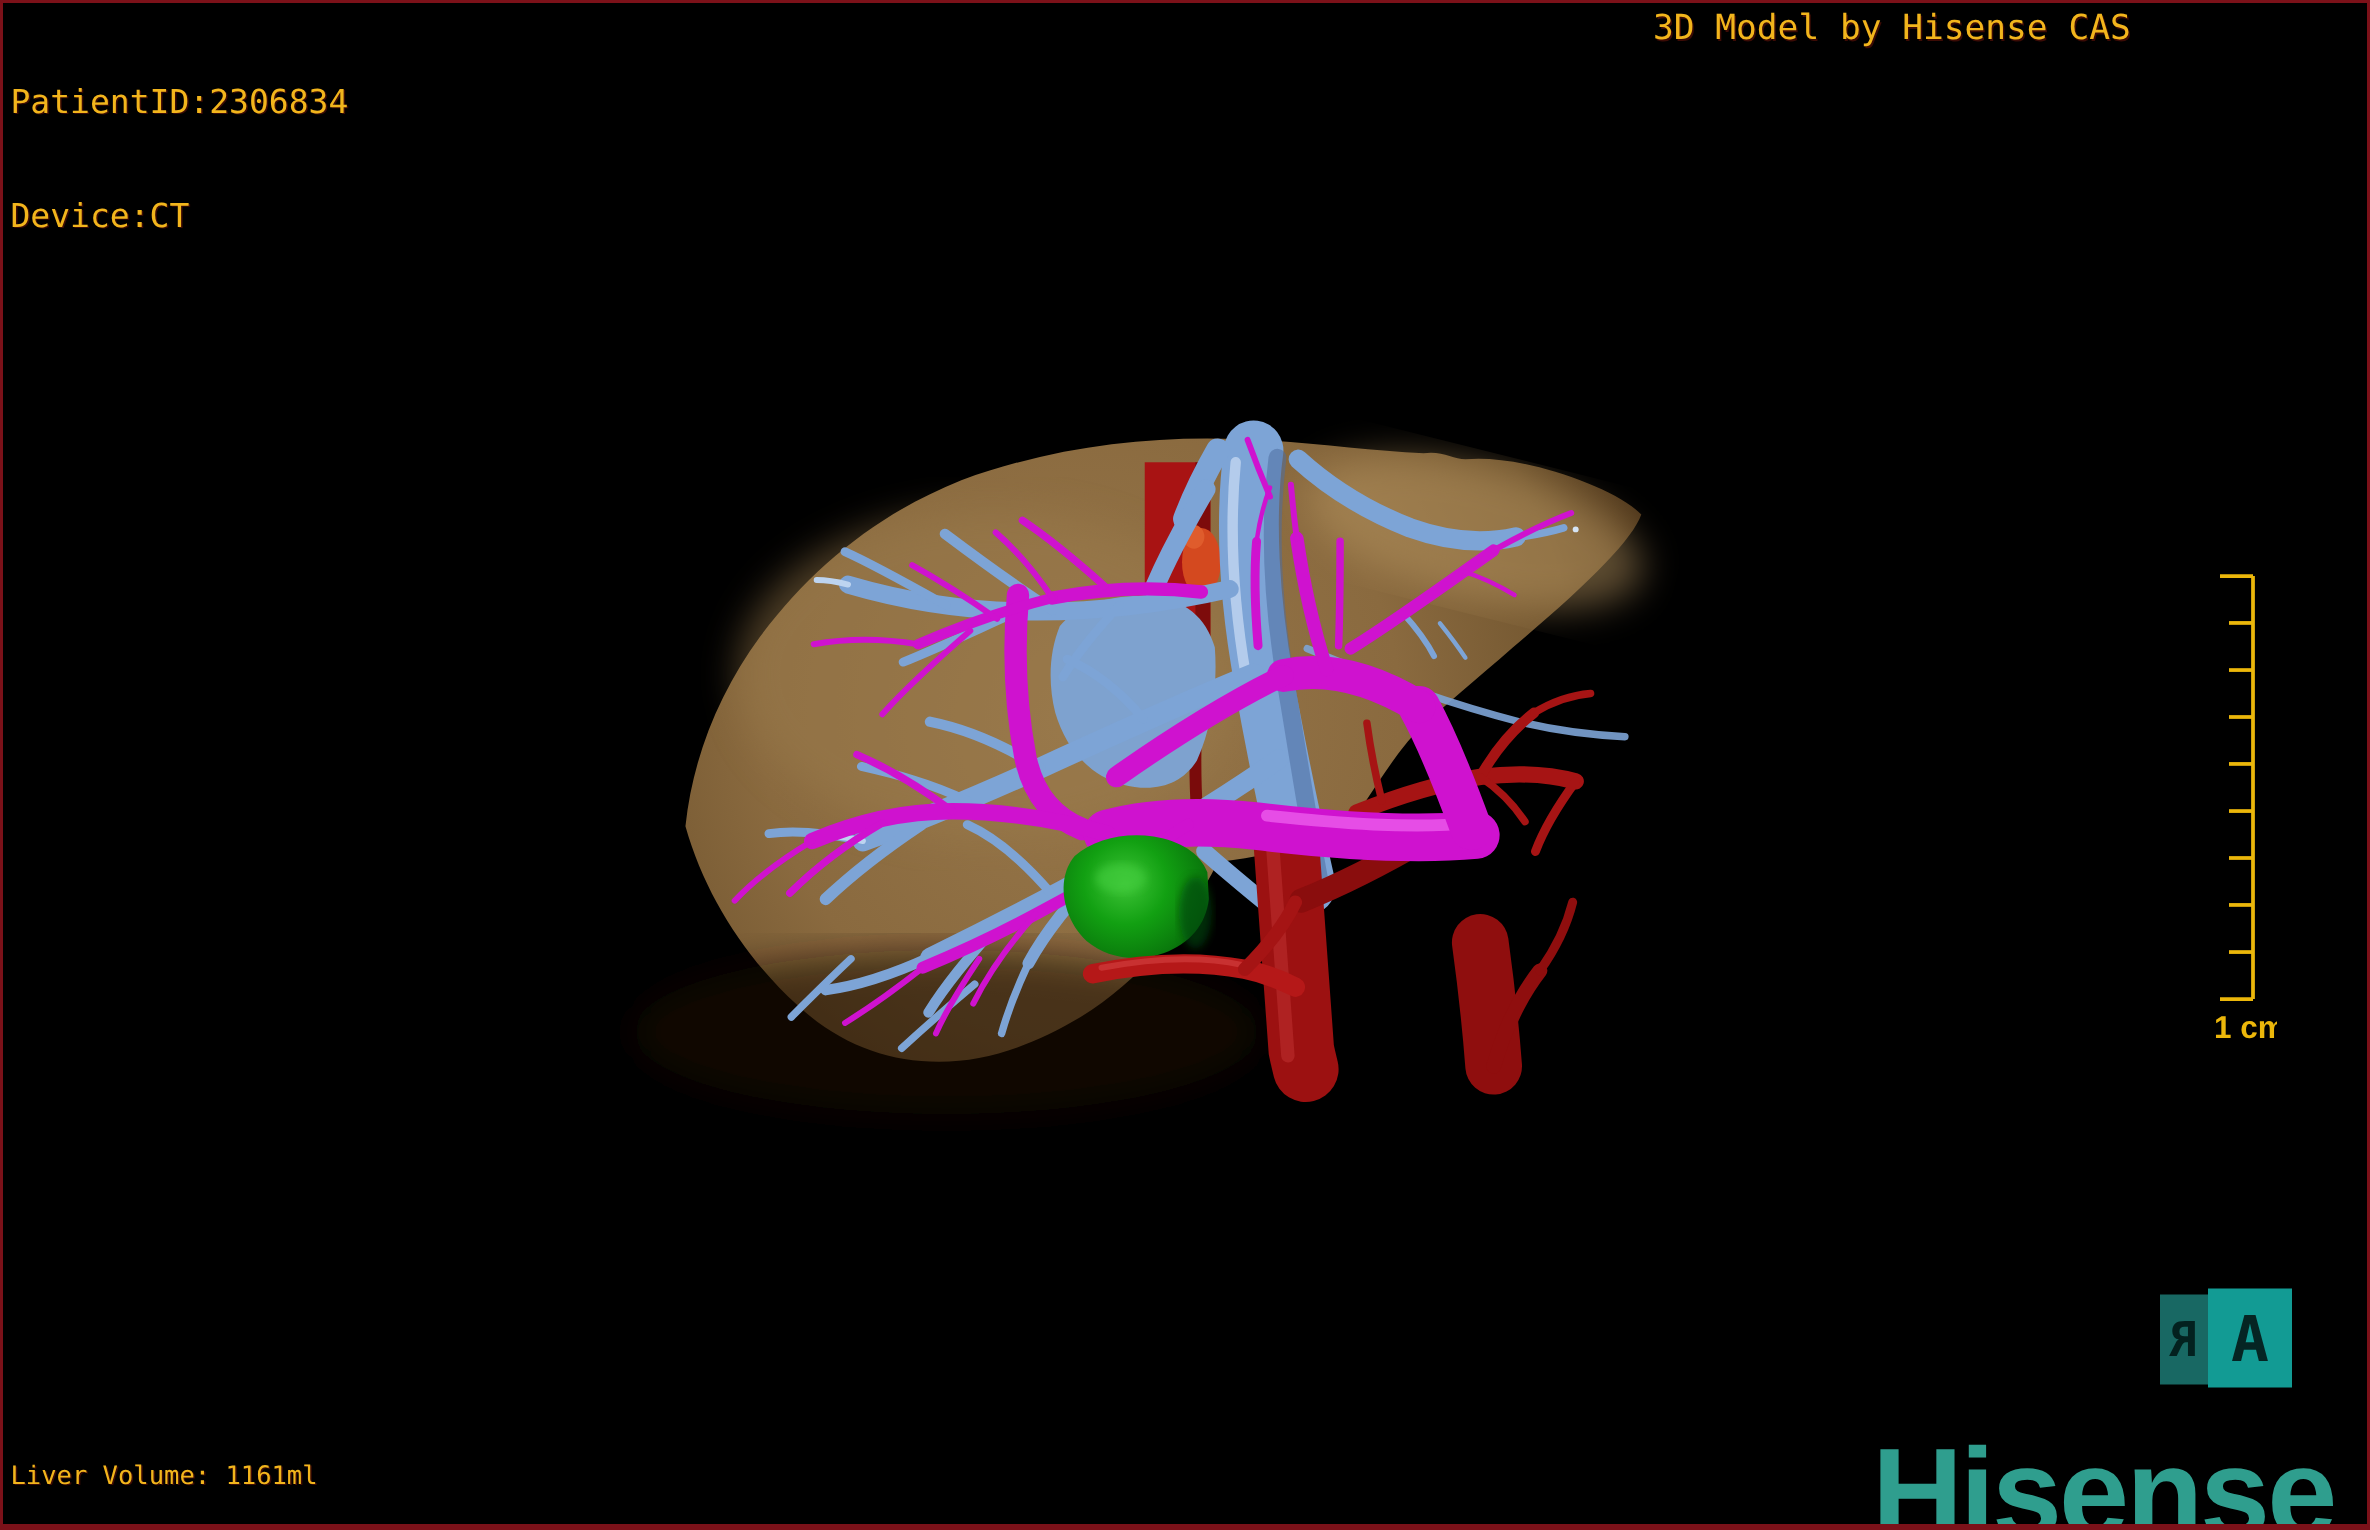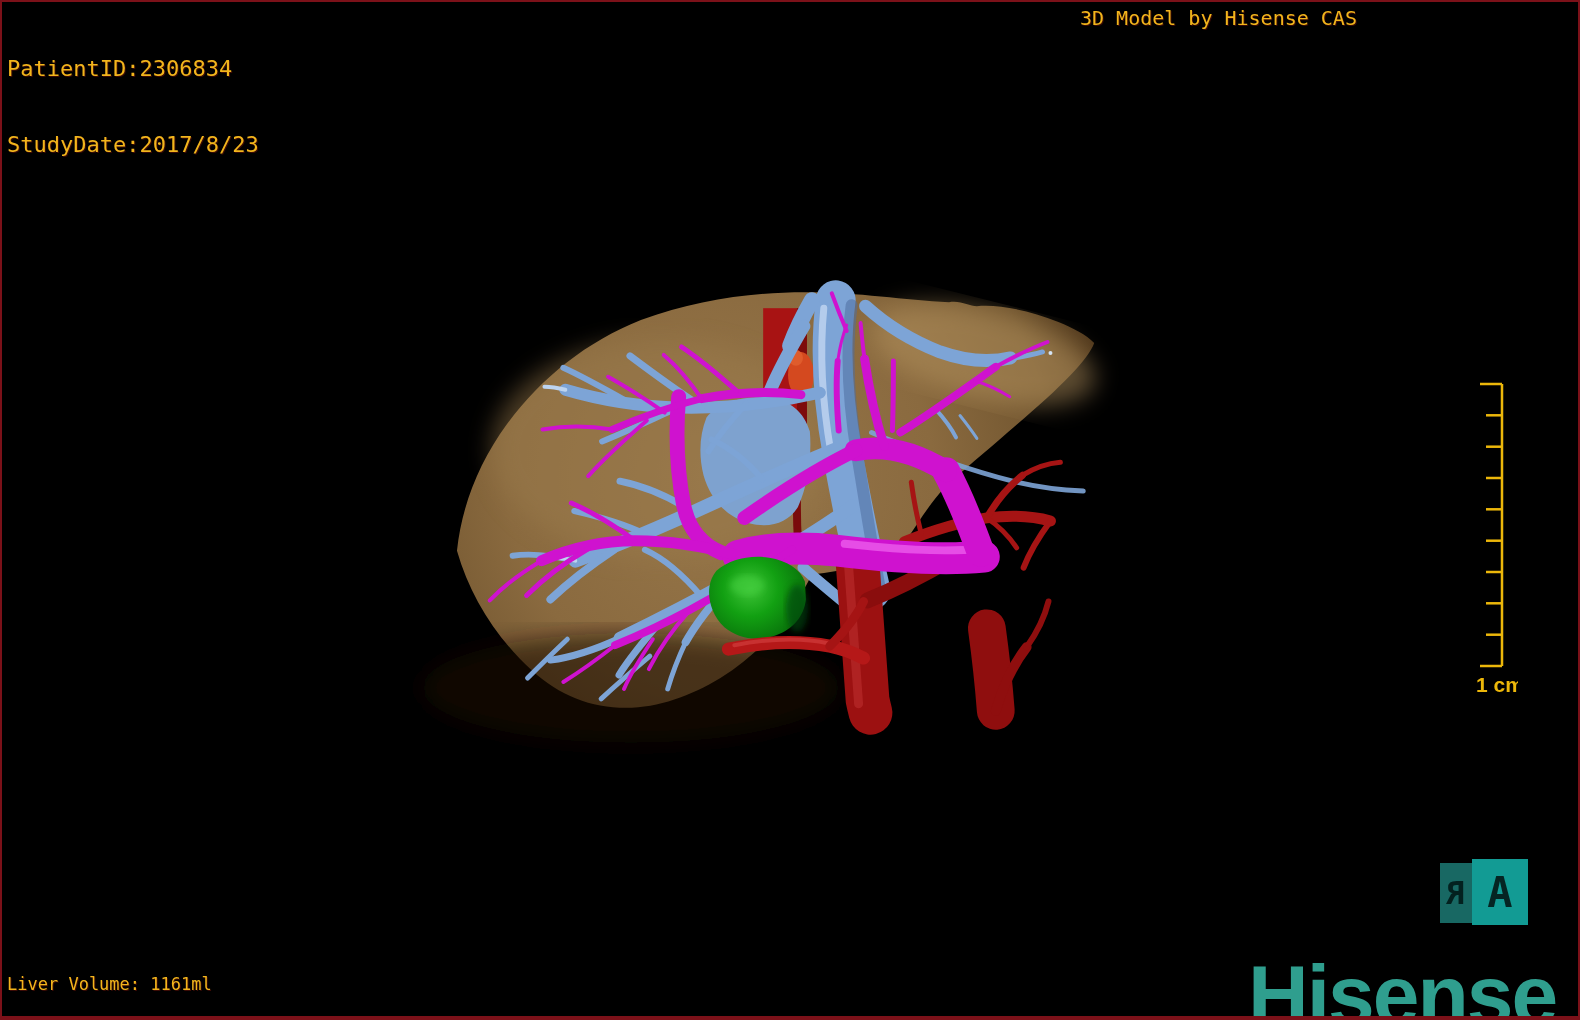--- a/index.html
+++ b/index.html
@@ -5,21 +5,21 @@
   html,body{margin:0;padding:0;background:#111;}
   #screen{
     position:relative; width:1580px; height:1020px; box-sizing:border-box;
     background:#000; overflow:hidden;
     border:2px solid #7c1119; border-bottom-width:4px;
     font-family:"DejaVu Sans Mono",monospace;
   }
   .viewport{position:absolute; left:0; top:0; width:1576px; height:1014px;}
   .gold{color:#f2b51c; text-shadow:1px 1px 0 rgba(110,20,10,.55);}
   .patient-info{position:absolute; left:5px; top:3px; font-size:22px; line-height:25.4px; white-space:pre;}
-  .watermark{position:absolute; left:1078px; top:4px; font-size:20px; white-space:pre;}
+  .watermark{position:absolute; left:1100px; top:4px; font-size:23px; white-space:pre;}
   .volume{position:absolute; left:5px; top:972px; font-size:17px; white-space:pre;}
   .scalebar{position:absolute; left:1470px; top:374px;}
   .cube{position:absolute; left:1436px; top:855px; width:92px; height:70px;}
   .face{position:absolute; display:flex; align-items:center; justify-content:center;
         font-family:"DejaVu Sans Mono",monospace; font-weight:bold;}
   .face.left{left:2px; top:6px; width:32px; height:60px; background:#186863; font-size:32px; color:#03211f;}
   .face.right{left:34px; top:2px; width:56px; height:66px; background:#129b94; font-size:42px; color:#052523;}
   .mirrored{display:inline-block; transform:scaleX(-1);}
   .logo{position:absolute; left:1246px; top:926px; font-family:"Liberation Sans",sans-serif;
         font-weight:bold; font-size:84px; line-height:84px; letter-spacing:-2px; color:#2f9e8e; white-space:pre;margin-top:25px;}
@@ -171,21 +171,21 @@
       <path d="M728,651 C762,644 798,642 830,648 C845,651 856,656 864,660" stroke="#b51818" stroke-width="13"></path>
       <path d="M734,647 C766,641 800,639 828,645" stroke="#dc4a4a" stroke-width="4" opacity="0.5"></path>
       <path d="M830,648 C845,633 857,618 864,603" stroke="#a51414" stroke-width="9"></path>
     </g>
 
     <circle cx="1052" cy="353" r="2" fill="#d5e4f4"></circle>
   </svg>
 
   <div class="patient-info gold">
     <div>PatientID:2306834</div>
-    <div>StudyDate:2017/8/23</div>
+    <div>Device:CT</div>
   </div>
 
   <div class="watermark gold">3D Model by Hisense CAS</div>
 
   <svg class="scalebar" width="46" height="330" viewBox="0 0 46 330" xmlns="http://www.w3.org/2000/svg">
     <g stroke="#ecb70a" stroke-width="2.5">
       <line x1="30" y1="8" x2="30" y2="290"></line>
       <line x1="8" y1="8" x2="30" y2="8"></line>
       <line x1="14" y1="39.3" x2="30" y2="39.3"></line>
       <line x1="14" y1="70.7" x2="30" y2="70.7"></line>

